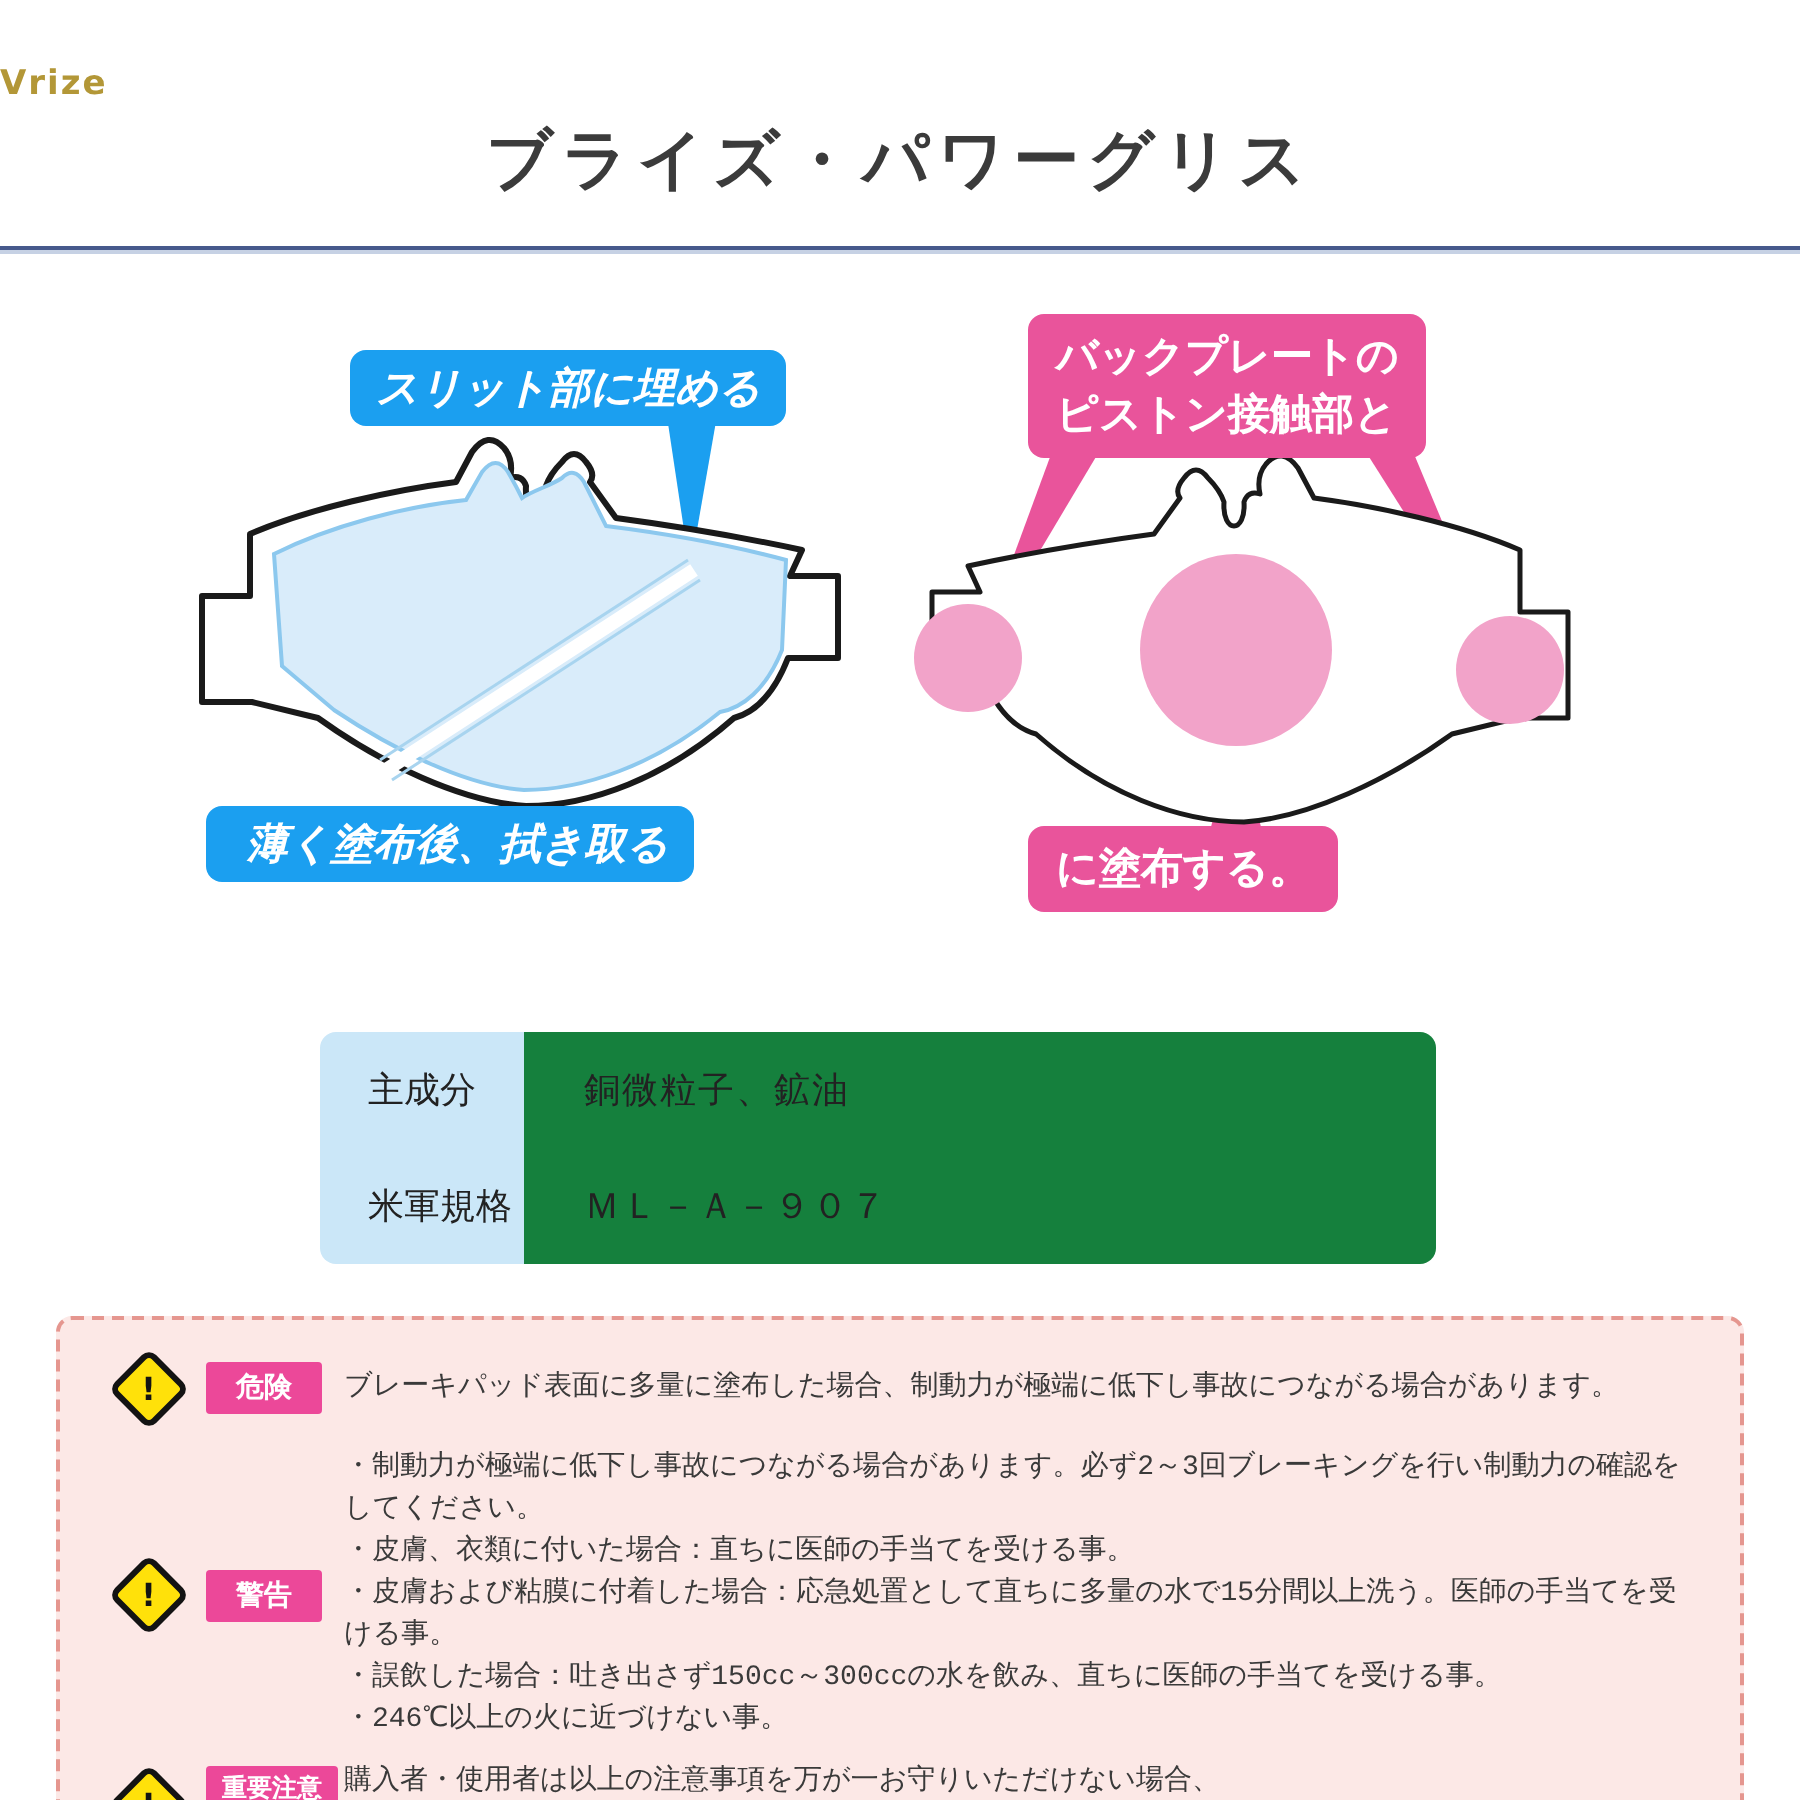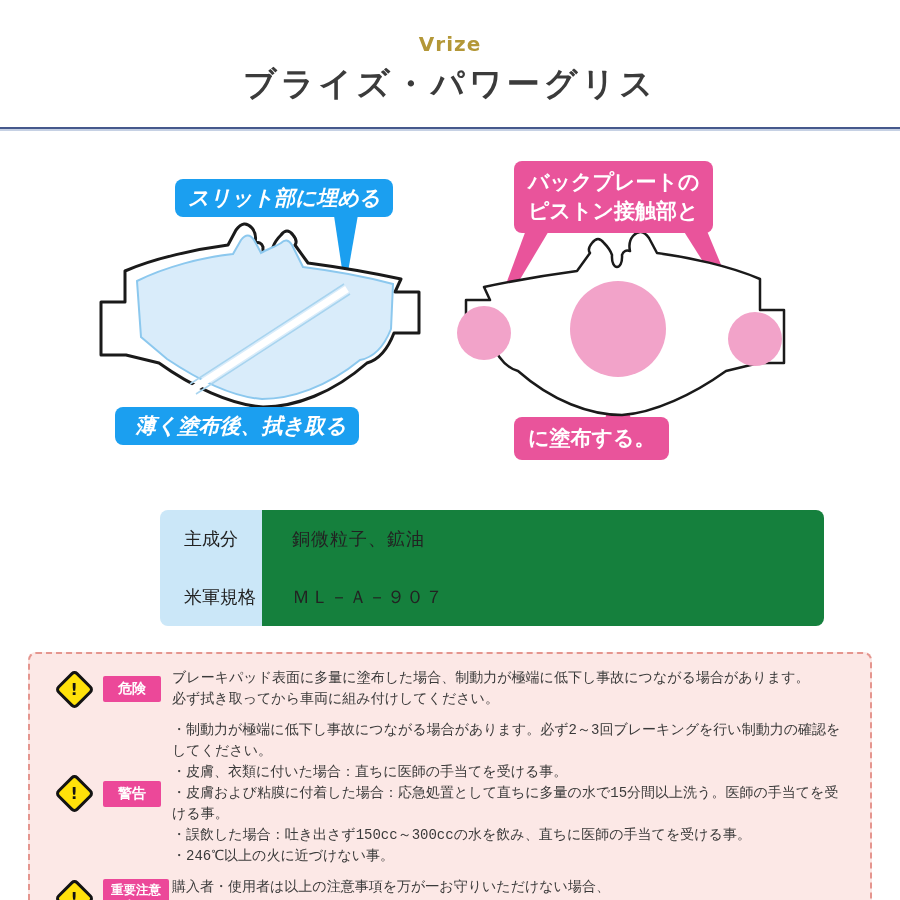--- a/index.html
+++ b/index.html
@@ -1,44 +1,44 @@
 <!DOCTYPE html>
 <html><head>
 <meta charset="utf-8">
 <style>
   html,body{margin:0;padding:0;}
   body{
     width:900px;height:900px;background:#ffffff;position:relative;overflow:hidden;
     font-family:"DejaVu Sans","Liberation Sans",sans-serif;color:#3a3a3a;
   }
   
-  .brand{ text-align:center; margin-top:32px; font-size:20px; font-weight:bold;
+  .brand{ margin-top:32px; font-size:17px; font-weight:bold;
           color:#b39737; letter-spacing:1px; }
   .title{ text-align:center; margin-top:6px; font-size:33px; font-weight:600;
           color:#3b3b3b; letter-spacing:4px; }
   .rule-dark{ height:2px; background:#46598c; margin-top:20px; }
   .rule-light{ height:2px; background:#c6d1e4; }
 
   
   .diagram-area{ position:relative; height:355px; }
   .figure{ position:absolute; }
   #fig-left{ left:95px; top:48px; width:330px; height:300px; }
   #fig-right{ left:450px; top:18px; width:340px; height:335px;margin-top:12px; }
   .fig-svg{ position:absolute; left:0; top:0; }
   .callout{ position:absolute; color:#fff; font-weight:bold; border-radius:8px;
             white-space:nowrap; }
   .callout.blue{ background:#1b9ff0; font-size:21px; padding:5px 13px;font-style:italic; }
   .callout.pink{ background:#e9549b; font-size:21px; padding:7px 14px; line-height:1.38; }
   #label-slit{ left:80px; top:0; }
-  #label-wipe{ left:20px; top:228px;padding-left:20px; }
+  #label-wipe{ left:8px; top:228px;padding-left:20px; }
   #label-backplate{ left:64px; top:0; }
   #label-caliper{ left:64px; top:256px; }
 
   
-  .spec-table{ display:flex; width:664px; margin:24px 0 0 160px; border-radius:8px;
+  .spec-table{ display:flex; width:558px; margin:34px 0 0 160px; border-radius:8px;
                overflow:hidden; }
   .spec-labels{ width:102px; background:#cbe7f8; display:flex; flex-direction:column; }
   .spec-values{ flex:1; background:#15803d; display:flex; flex-direction:column; }
   .spec-cell{ height:58px; display:flex; align-items:center; font-size:18px; color:#222; }
   .spec-labels .spec-cell{ padding-left:24px; }
   .spec-values .spec-cell{ padding-left:30px; letter-spacing:1px; }
 
   
   .notice-box{ width:796px; margin:26px auto 0; background:#fce8e6;
                border:2px dashed #e5968f; border-radius:8px; padding:14px 20px 14px 24px; }
@@ -161,21 +161,20 @@
     <div class="n-head">
       <div class="diamond-wrap">
         <div class="diamond">
             <span>!</span>
           </div>
       </div>
       <div class="badge">危険</div>
     </div>
     <div class="n-text">
       <div>ブレーキパッド表面に多量に塗布した場合、制動力が極端に低下し事故につながる場合があります。</div>
-      <div>必ず拭き取ってから車両に組み付けしてください。</div>
     </div>
   </div>
 
   <div class="n-section">
     <div class="n-head">
       <div class="diamond-wrap">
         <div class="diamond">
             <span>!</span>
           </div>
       </div>

